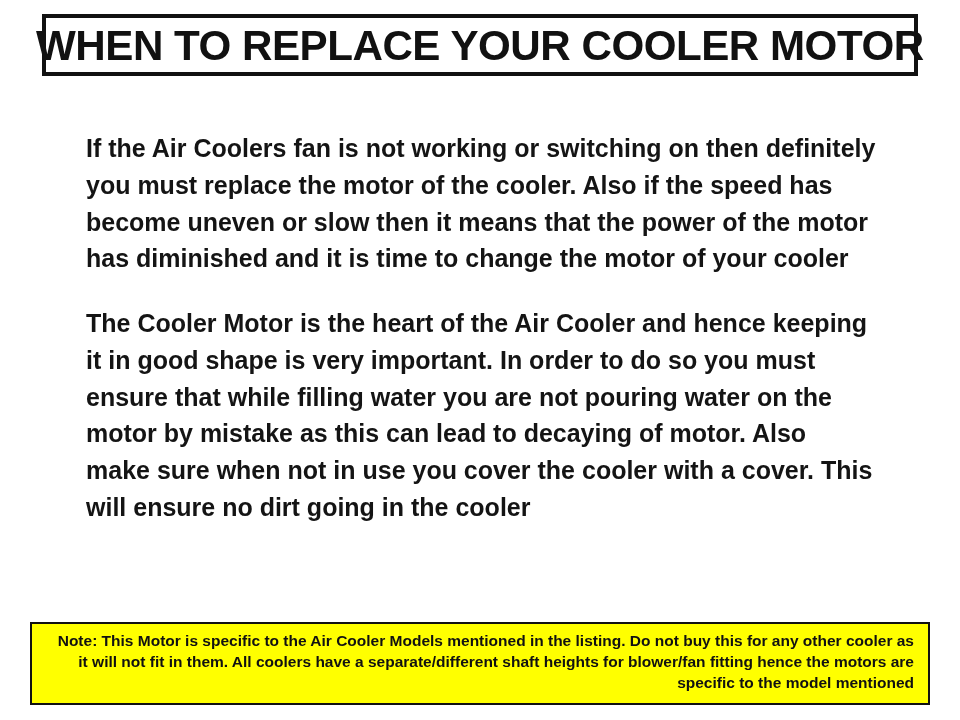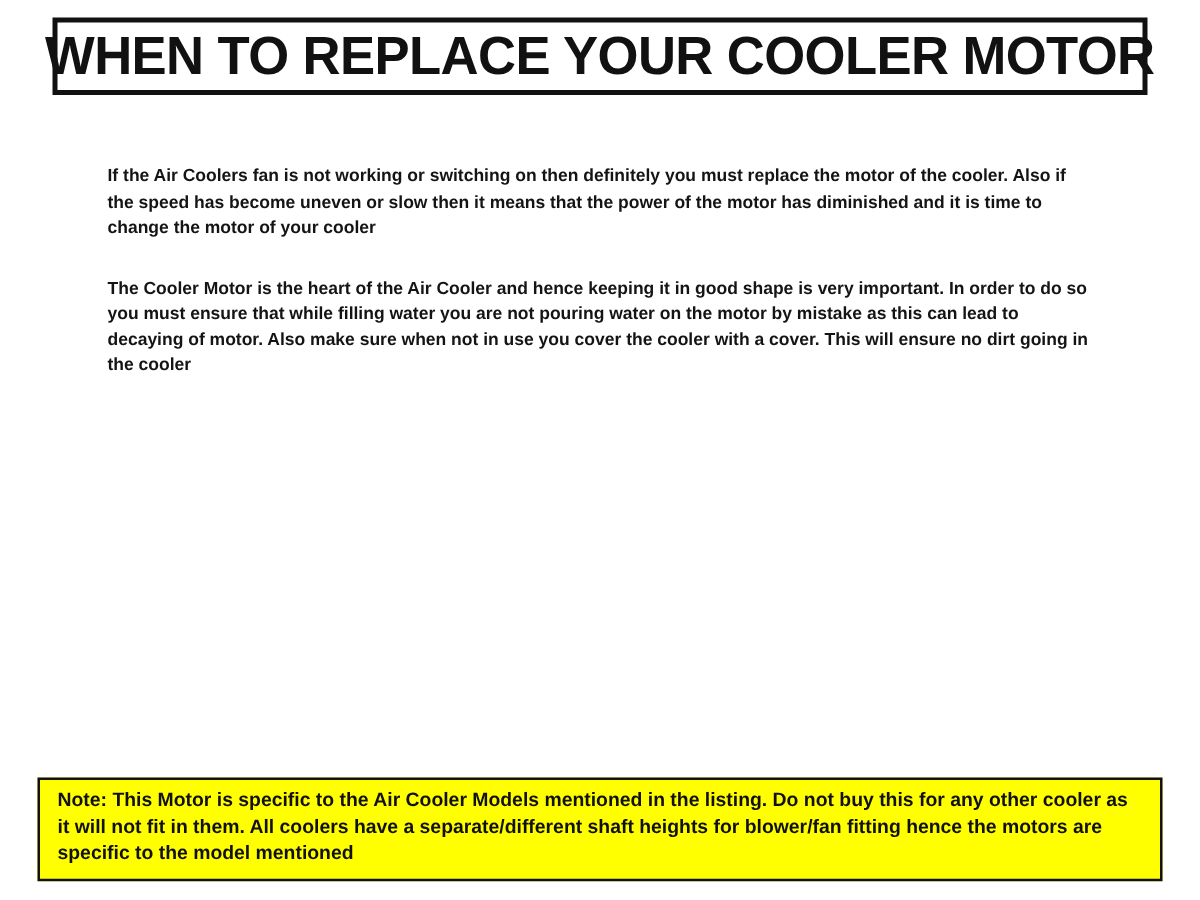--- a/index.html
+++ b/index.html
@@ -65,37 +65,37 @@
 
   .q-line {
     font-size: 19.5px;
     font-weight: normal;
     color: #2b2b2b;
     line-height: 1.45;
     margin-bottom: 4px;
   }
 
   .a-line {
-    font-size: 14px;
+    font-size: 25px;
     font-weight: bold;
     color: #141414;
     line-height: 1.47;
   }
 
   
   .note-bar {
     position: absolute;
     left: 30px;
     top: 622px;
     width: 900px;
     background: #ffff00;
     border: 2px solid #111111;
     box-sizing: border-box;
     padding: 7px 14px 9px 14px;
-    text-align: left;
+    text-align: right;
   }
   .note-text {
     font-size: 15.5px;
     font-weight: bold;
     color: #111111;
     line-height: 1.35;
   }
 </style>
 </head>
 <body>

